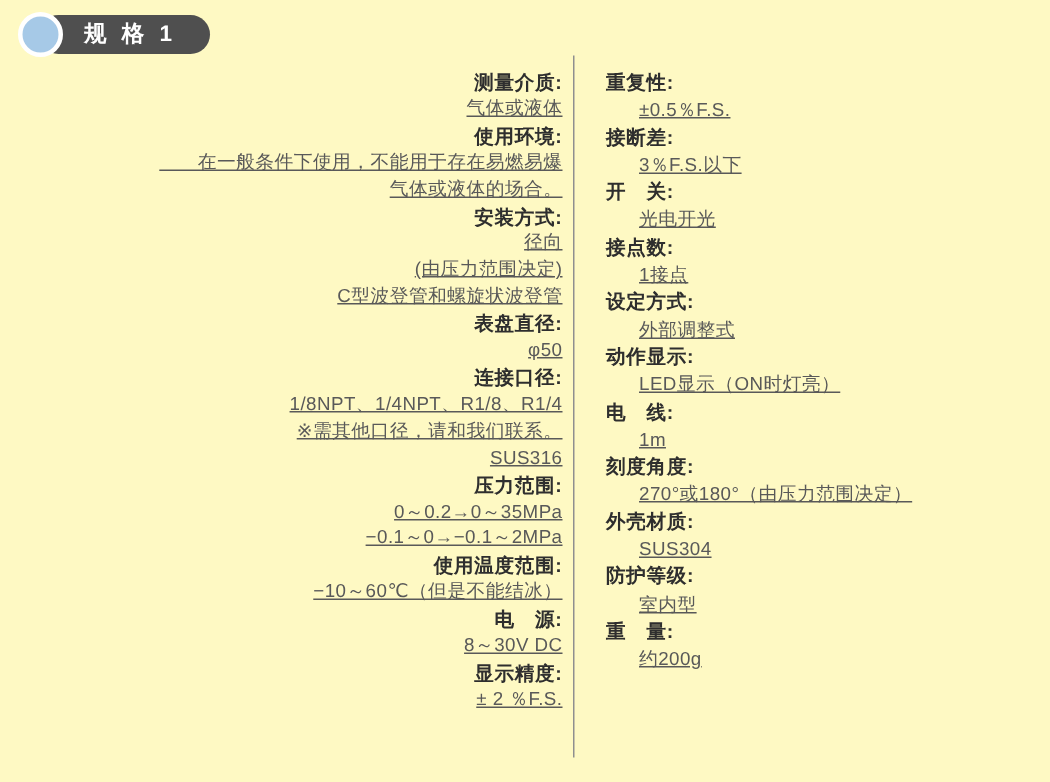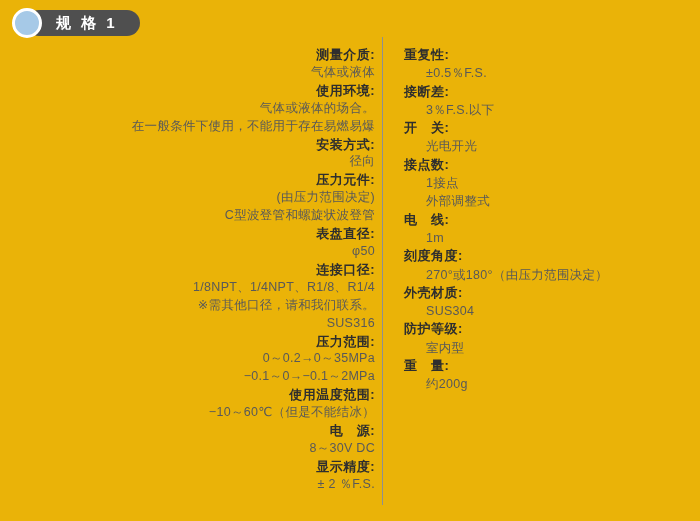--- a/index.html
+++ b/index.html
@@ -5,21 +5,21 @@
   html, body { margin: 0; padding: 0; }
   body {
     width: 700px; height: 521px;
     background: #ffffff;
     font-family: "Liberation Sans", "DejaVu Sans", sans-serif;
     -webkit-font-smoothing: antialiased;
   }
   .page {
     position: relative;
     width: 700px; height: 521px;
-    background: #eab308;
+    background: #fef9c3;
     overflow: hidden;
   }
 
   
   .badge {
     position: absolute;
     left: 12px; top: 8px;
     display: flex;
     align-items: center;
   }
@@ -68,48 +68,48 @@
     color: #2e2e2e;
     letter-spacing: 0.5px;
     white-space: pre;
   }
   .spec-line {
     font-size: 12.5px;
     color: #595959;
     padding-left: 22px;
     letter-spacing: 0.3px;
     white-space: pre-wrap;
+    text-decoration: underline;
   }
 </style>
 </head>
 <body>
 
 <div class="page">
 
   <div class="badge">
     <span class="badge-circle"></span>
     <span class="badge-pill">规 格 1</span>
   </div>
 
   <div class="col col-left" id="col-left">
       <div class="spec-item">
         <div class="spec-label">测量介质:</div>
         <div class="spec-line">气体或液体</div>
       </div>
       <div class="spec-item">
         <div class="spec-label">使用环境:</div>
+        <div class="spec-line">　　在一般条件下使用，不能用于存在易燃易爆</div>
         <div class="spec-line">气体或液体的场合。</div>
-        <div class="spec-line">　　在一般条件下使用，不能用于存在易燃易爆</div>
       </div>
       <div class="spec-item">
         <div class="spec-label">安装方式:</div>
         <div class="spec-line">径向</div>
       </div>
       <div class="spec-item">
-        <div class="spec-label">压力元件:</div>
         <div class="spec-line">(由压力范围决定)</div>
         <div class="spec-line">C型波登管和螺旋状波登管</div>
       </div>
       <div class="spec-item">
         <div class="spec-label">表盘直径:</div>
         <div class="spec-line">φ50</div>
       </div>
       <div class="spec-item">
         <div class="spec-label">连接口径:</div>
         <div class="spec-line">1/8NPT、1/4NPT、R1/8、R1/4</div>
@@ -150,21 +150,26 @@
       </div>
       <div class="spec-item">
         <div class="spec-label">开　关:</div>
         <div class="spec-line">光电开光</div>
       </div>
       <div class="spec-item">
         <div class="spec-label">接点数:</div>
         <div class="spec-line">1接点</div>
       </div>
       <div class="spec-item">
+        <div class="spec-label">设定方式:</div>
         <div class="spec-line">外部调整式</div>
+      </div>
+      <div class="spec-item">
+        <div class="spec-label">动作显示:</div>
+        <div class="spec-line">LED显示（ON时灯亮）</div>
       </div>
       <div class="spec-item">
         <div class="spec-label">电　线:</div>
         <div class="spec-line">1m</div>
       </div>
       <div class="spec-item">
         <div class="spec-label">刻度角度:</div>
         <div class="spec-line">270°或180°（由压力范围决定）</div>
       </div>
       <div class="spec-item">

